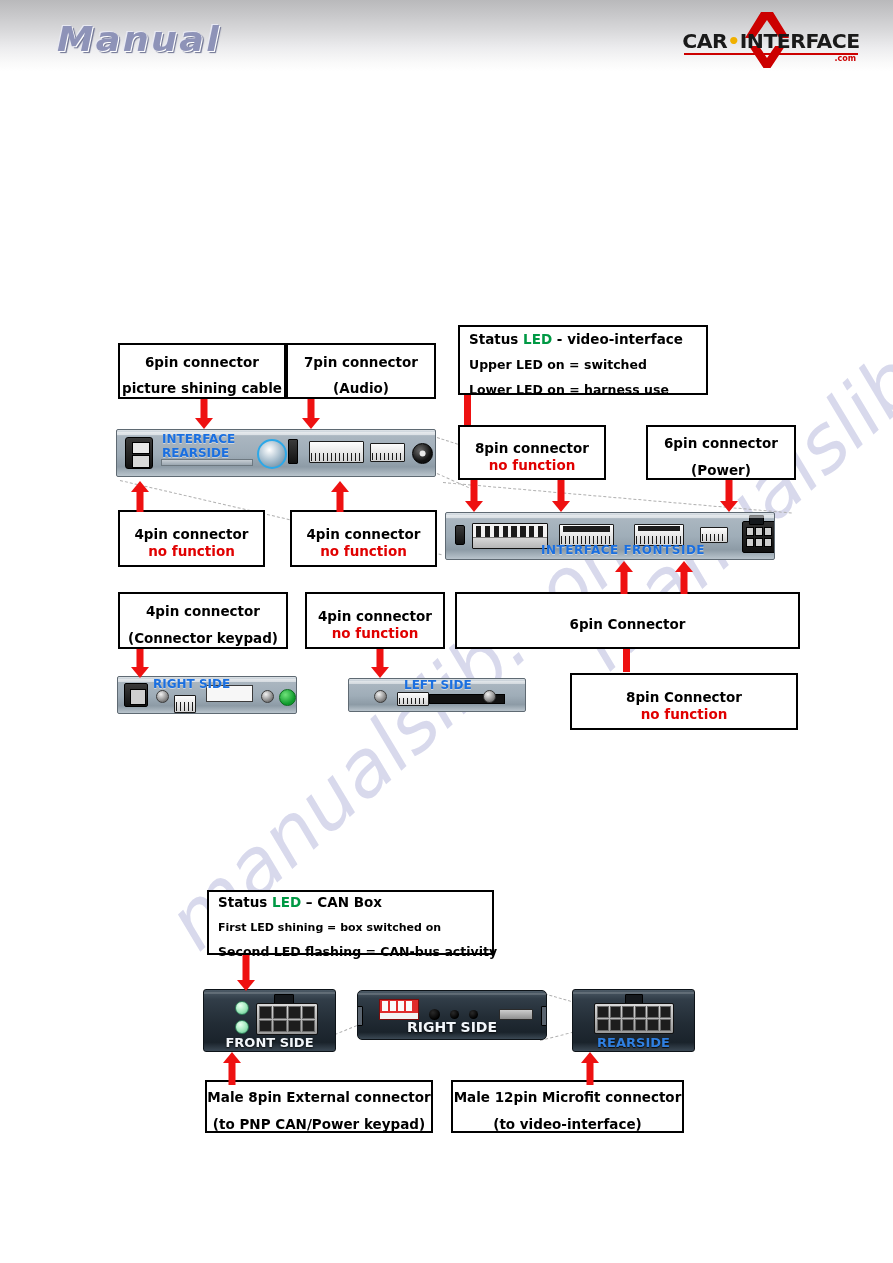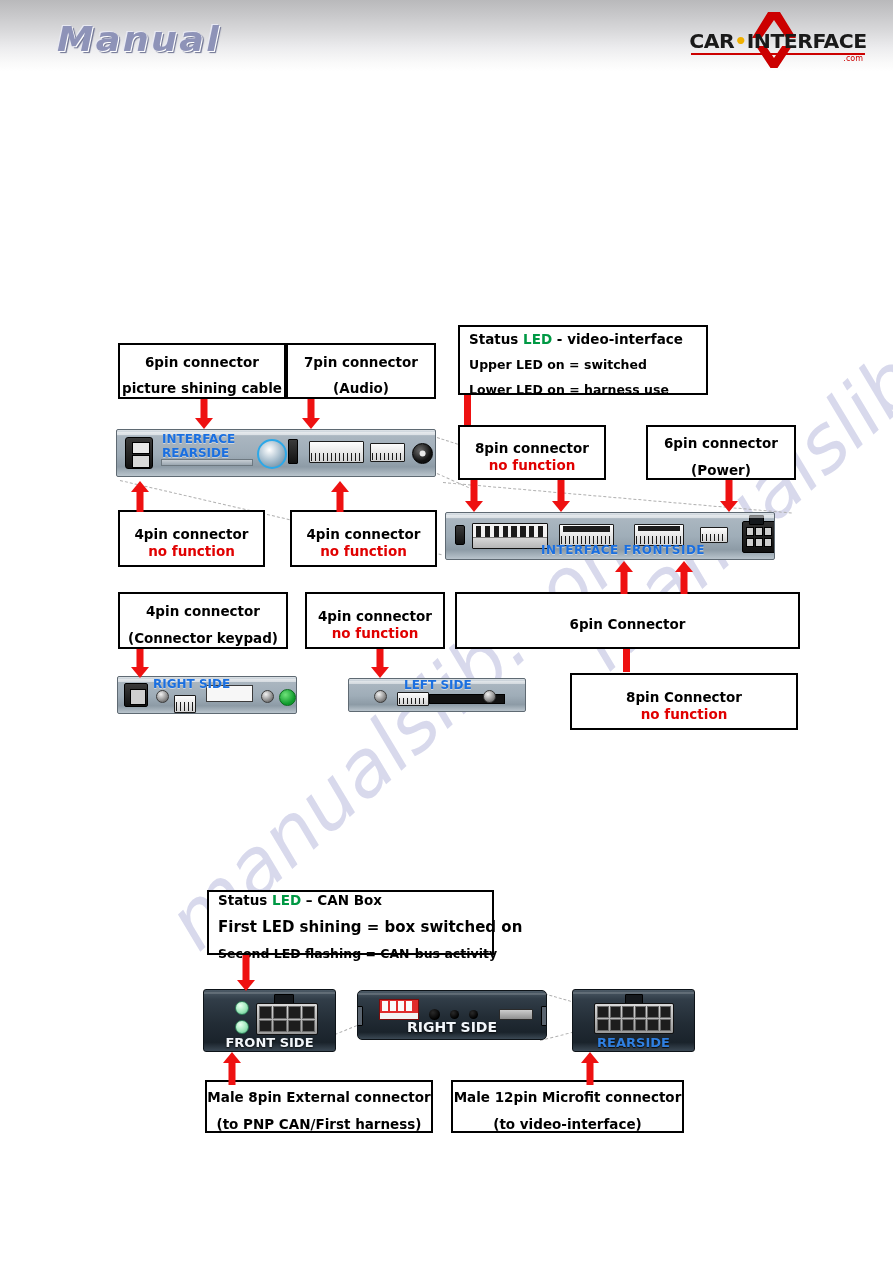--- a/index.html
+++ b/index.html
@@ -23,21 +23,21 @@
     color:#8e93b8;
     text-shadow:
       1px 1px 0 #ffffff,
       2px 2px 1px #6d7291,
       -1px -1px 0 #e8e9f2;
     font-family:"DejaVu Sans", sans-serif;
     transform:scaleX(1.08);
     transform-origin:left center;
   }
   .logo{
-    position:absolute;right:26px;top:12px;width:178px;height:54px;
+    position:absolute;right:33px;top:12px;width:178px;height:54px;
   }
   .logo-swoosh-top{
     position:absolute;left:63px;top:0px;width:44px;height:26px;
     overflow:hidden;
   }
   .logo-swoosh-top:before{
     content:"";position:absolute;left:0;top:-4px;
     width:44px;height:30px;
     background:#cc0000;
     clip-path:polygon(42% 0%,58% 0%,100% 100%,78% 100%,50% 40%,22% 100%,0% 100%);
@@ -61,21 +61,21 @@
     font-family:"DejaVu Sans", sans-serif;
     transform:scaleX(1.02);
   }
   .logo-dot{color:#f0b000;}
   .logo-rule{
     position:absolute;left:2px;top:41px;width:174px;height:2px;
     background:#cc0000;
   }
   .logo-com{
     position:absolute;right:4px;top:42px;
-    font-size:8px;font-weight:normal;color:#cc0000;
+    font-size:8px;font-weight:bold;color:#cc0000;
     font-family:"DejaVu Sans", sans-serif;
   }
 
   
   .watermark{
     position:absolute;
     font-family:"DejaVu Sans", sans-serif;
     font-size:78px;
     color:#b9bbdd;
     opacity:.55;
@@ -502,21 +502,21 @@
   <div class="devlabel" style="left:56px;top:0px;font-size:12px;">LEFT SIDE</div>
 </div>
 
 <div class="box" style="left:570px;top:673px;width:228px;height:57px;">
   <span class="ln bold">8pin Connector</span>
   <span class="ln red">no function</span>
 </div>
 
 <div class="box left-align" style="left:207px;top:890px;width:287px;height:65px;">
   <span class="ln bold"><span>Status </span><span class="green">LED</span><span> – CAN Box</span></span>
-  <span class="ln bold" style="font-size:15px;text-align:center;">First LED shining = box switched on</span>
+  <span class="ln bold" style="font-size:11px;text-align:center;">First LED shining = box switched on</span>
   <span class="ln bold" style="font-size:12.5px;">Second LED flashing = CAN-bus activity</span>
 </div>
 
 <div class="arrow" style="left:236px;top:955px;width:20px;height:37px;">
   <div class="shaft" style="top:0;height:26px;"></div>
     <div class="headdown" style="top:25px;"></div>
 </div>
 
 <div class="canbox" style="left:203px;top:989px;width:131px;height:61px;">
   <div class="ledg" style="left:31px;top:11px;width:12px;height:12px;"></div>
@@ -575,19 +575,19 @@
   <div class="headup" style="top:0;"></div>
     <div class="shaft" style="top:10px;height:23px;"></div>
 </div>
 <div class="arrow" style="left:580px;top:1052px;width:20px;height:32px;">
   <div class="headup" style="top:0;"></div>
     <div class="shaft" style="top:10px;height:23px;"></div>
 </div>
 
 <div class="box" style="left:205px;top:1080px;width:228px;height:53px;">
   <span class="ln bold">Male 8pin External connector</span>
-  <span class="ln bold">(to PNP CAN/First harness)</span>
+  <span class="ln bold">(to PNP CAN/Power keypad)</span>
 </div>
 
 <div class="box" style="left:451px;top:1080px;width:233px;height:53px;">
   <span class="ln bold">Male 12pin Microfit connector</span>
   <span class="ln bold">(to video-interface)</span>
 </div>
 
 </body></html>

